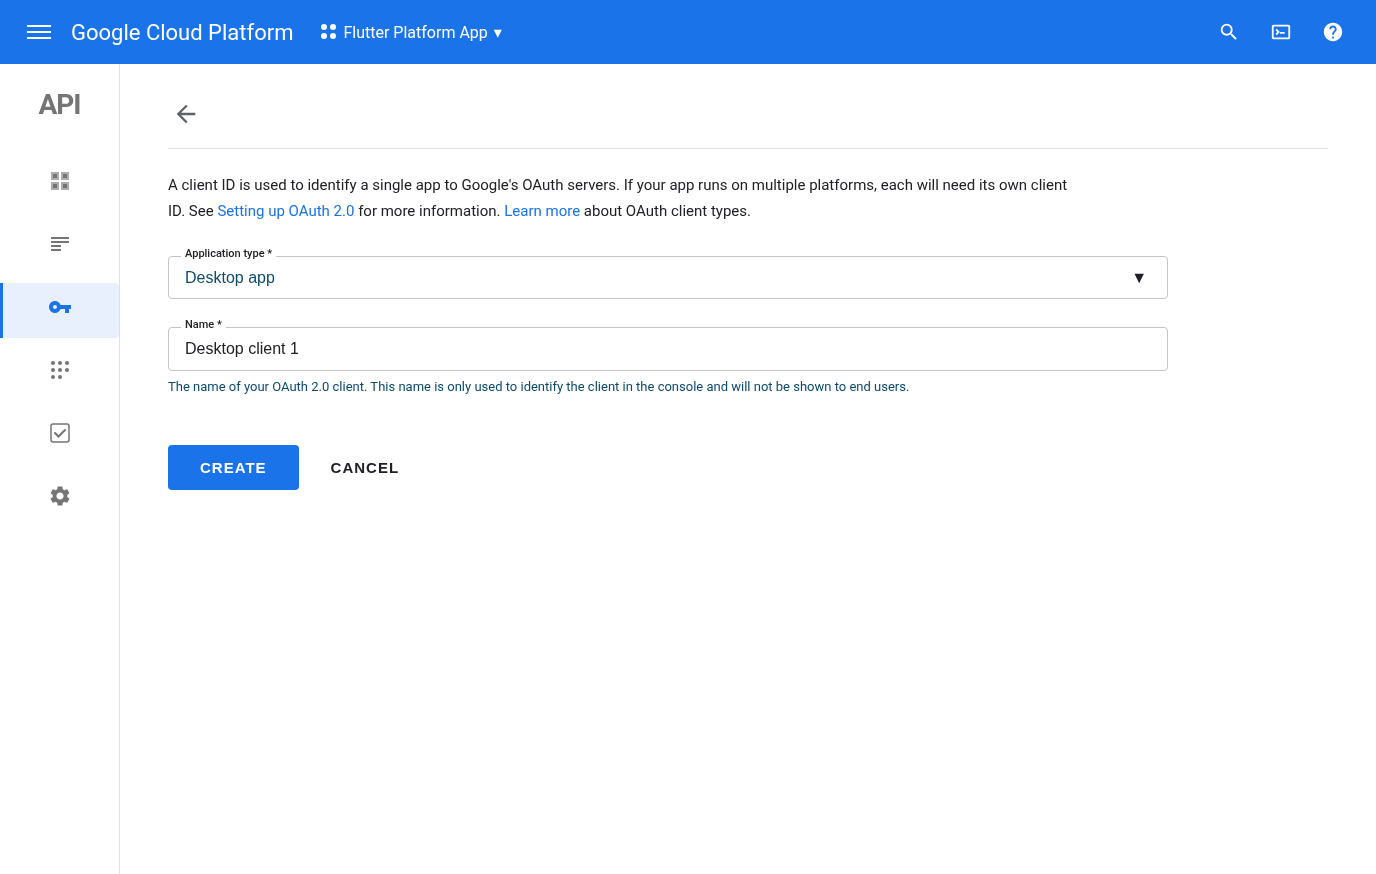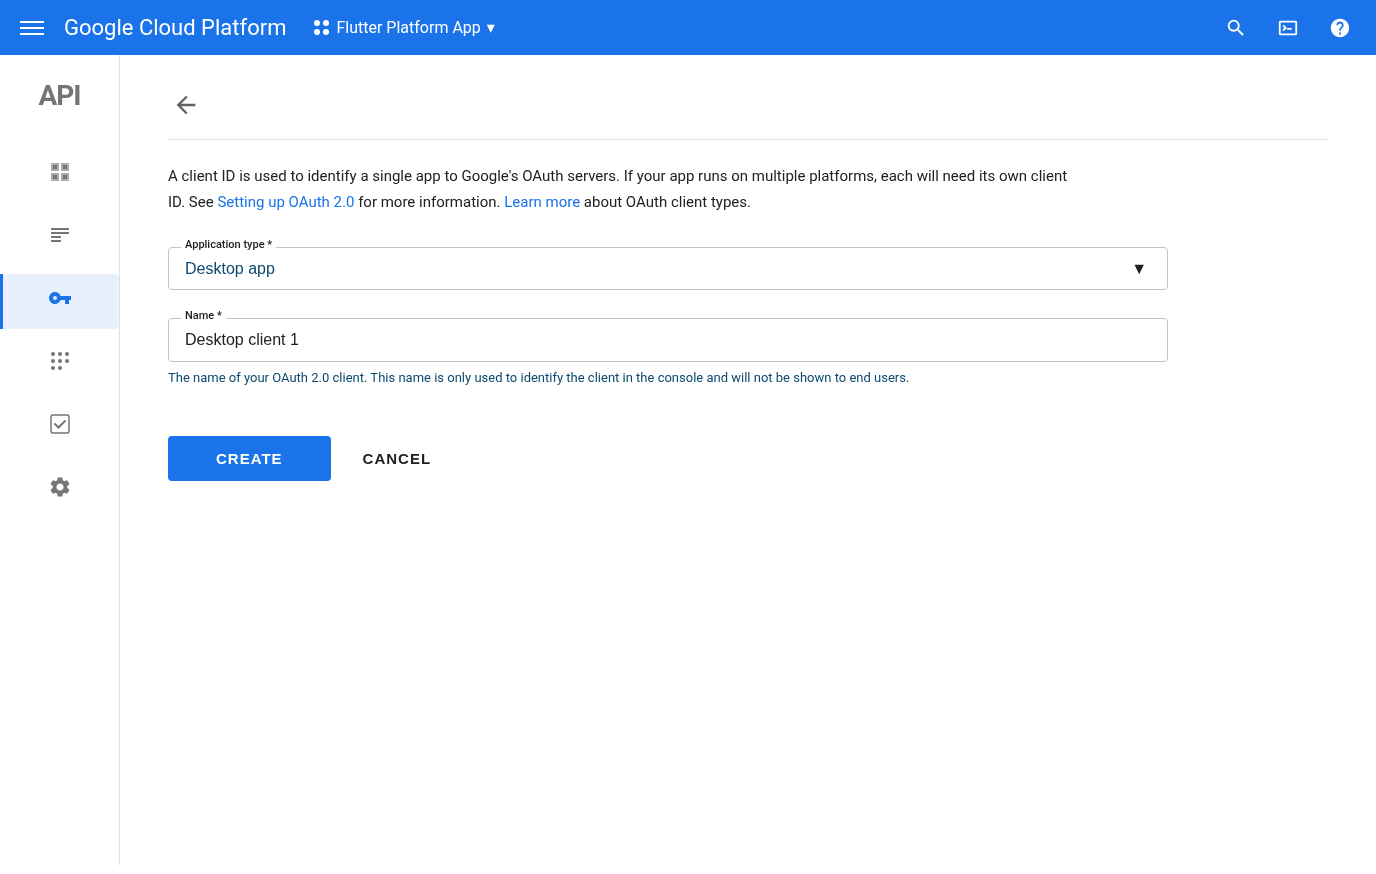--- a/index.html
+++ b/index.html
@@ -1,24 +1,24 @@
 <!DOCTYPE html>
 <html><head>
   <meta charset="utf-8">
   <style>
     * { box-sizing: border-box; margin: 0; padding: 0; }
     body { font-family: 'Roboto', Arial, sans-serif; background: #fff; color: #202124; height: 874px; width: 1376px; overflow: hidden; }
 
     
     .header {
       background: #1a73e8;
-      height: 55px;
-      display: flex;
-      align-items: center;
-      padding: 0 20px;
+      height: 64px;
+      display: flex;
+      align-items: center;
+      padding: 0 27px;
       color: white;
       gap: 12px;
     }
     .header-menu-icon {
       font-size: 20px;
       cursor: pointer;
       color: white;
       display: flex; flex-direction: column; gap: 4px; width: 24px;
     }
     .header-menu-icon span {
@@ -237,21 +237,21 @@
       display: flex;
       align-items: center;
       gap: 24px;
       margin-top: 48px;
     }
     .btn-create {
       background: #1a73e8;
       color: white;
       border: none;
       border-radius: 4px;
-      padding: 14px 48px;
+      padding: 14px 32px;
       font-size: 15px;
       font-weight: 700;
       letter-spacing: 1px;
       cursor: pointer;
       text-transform: uppercase;
     }
 
     .btn-cancel {
       background: transparent;
       color: #202124;

